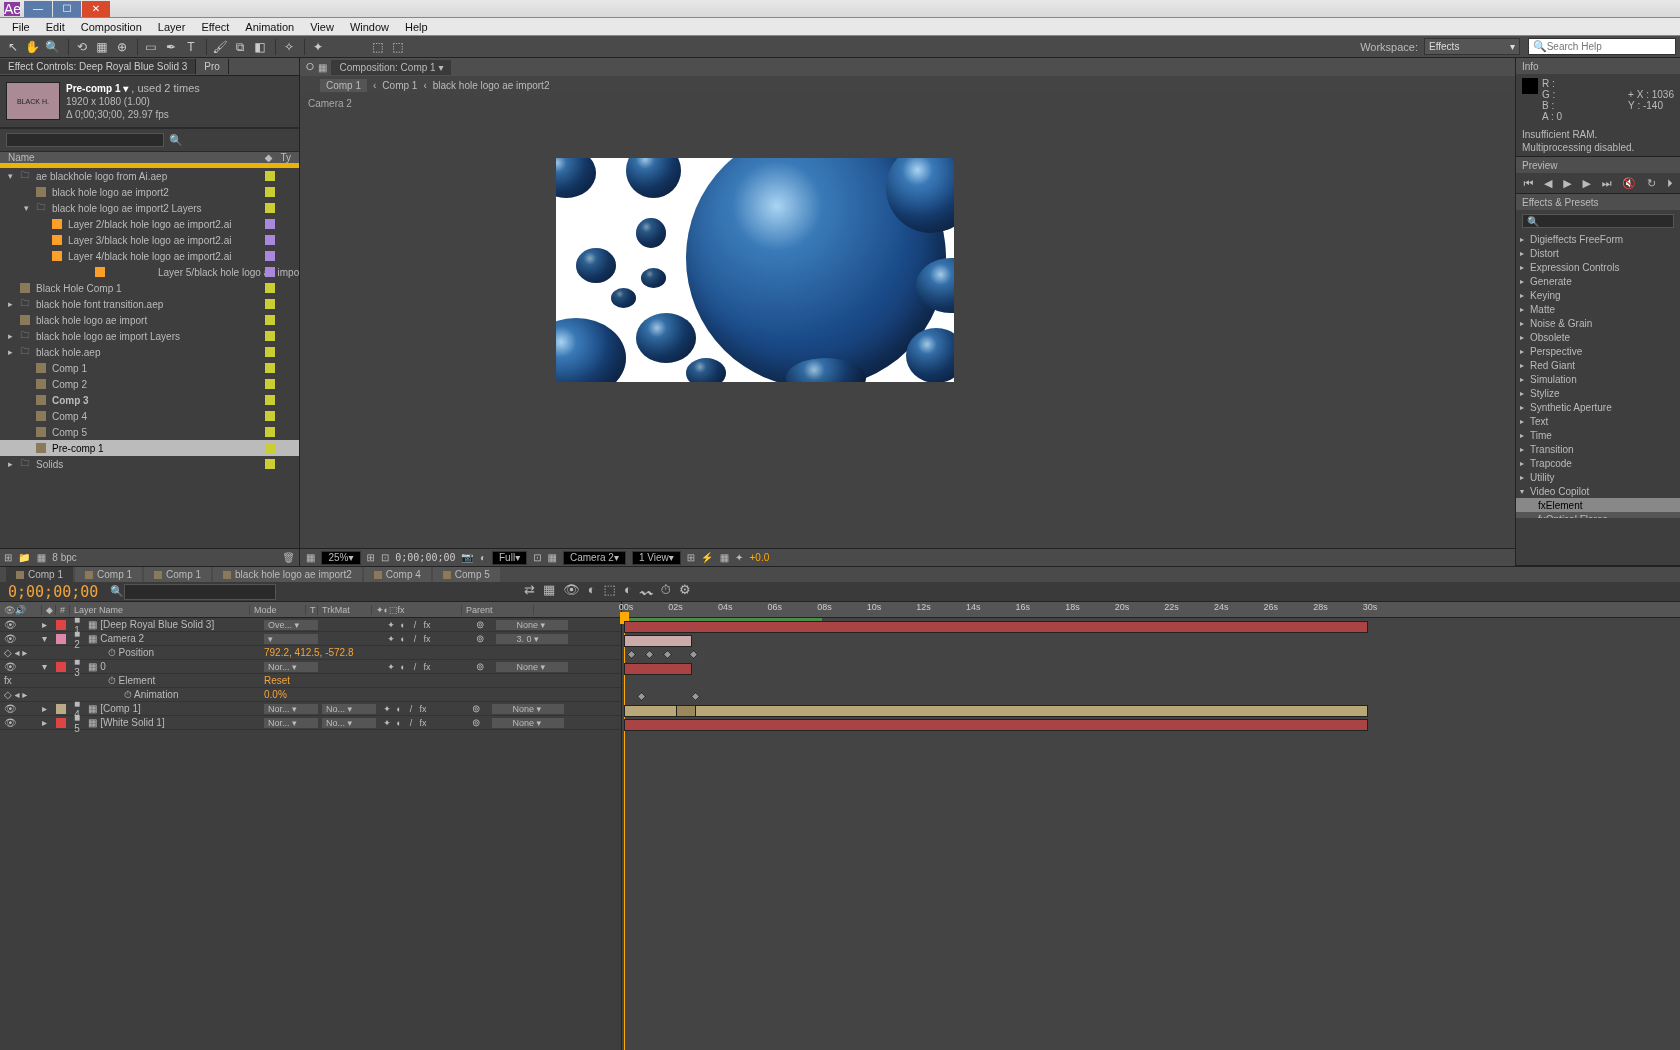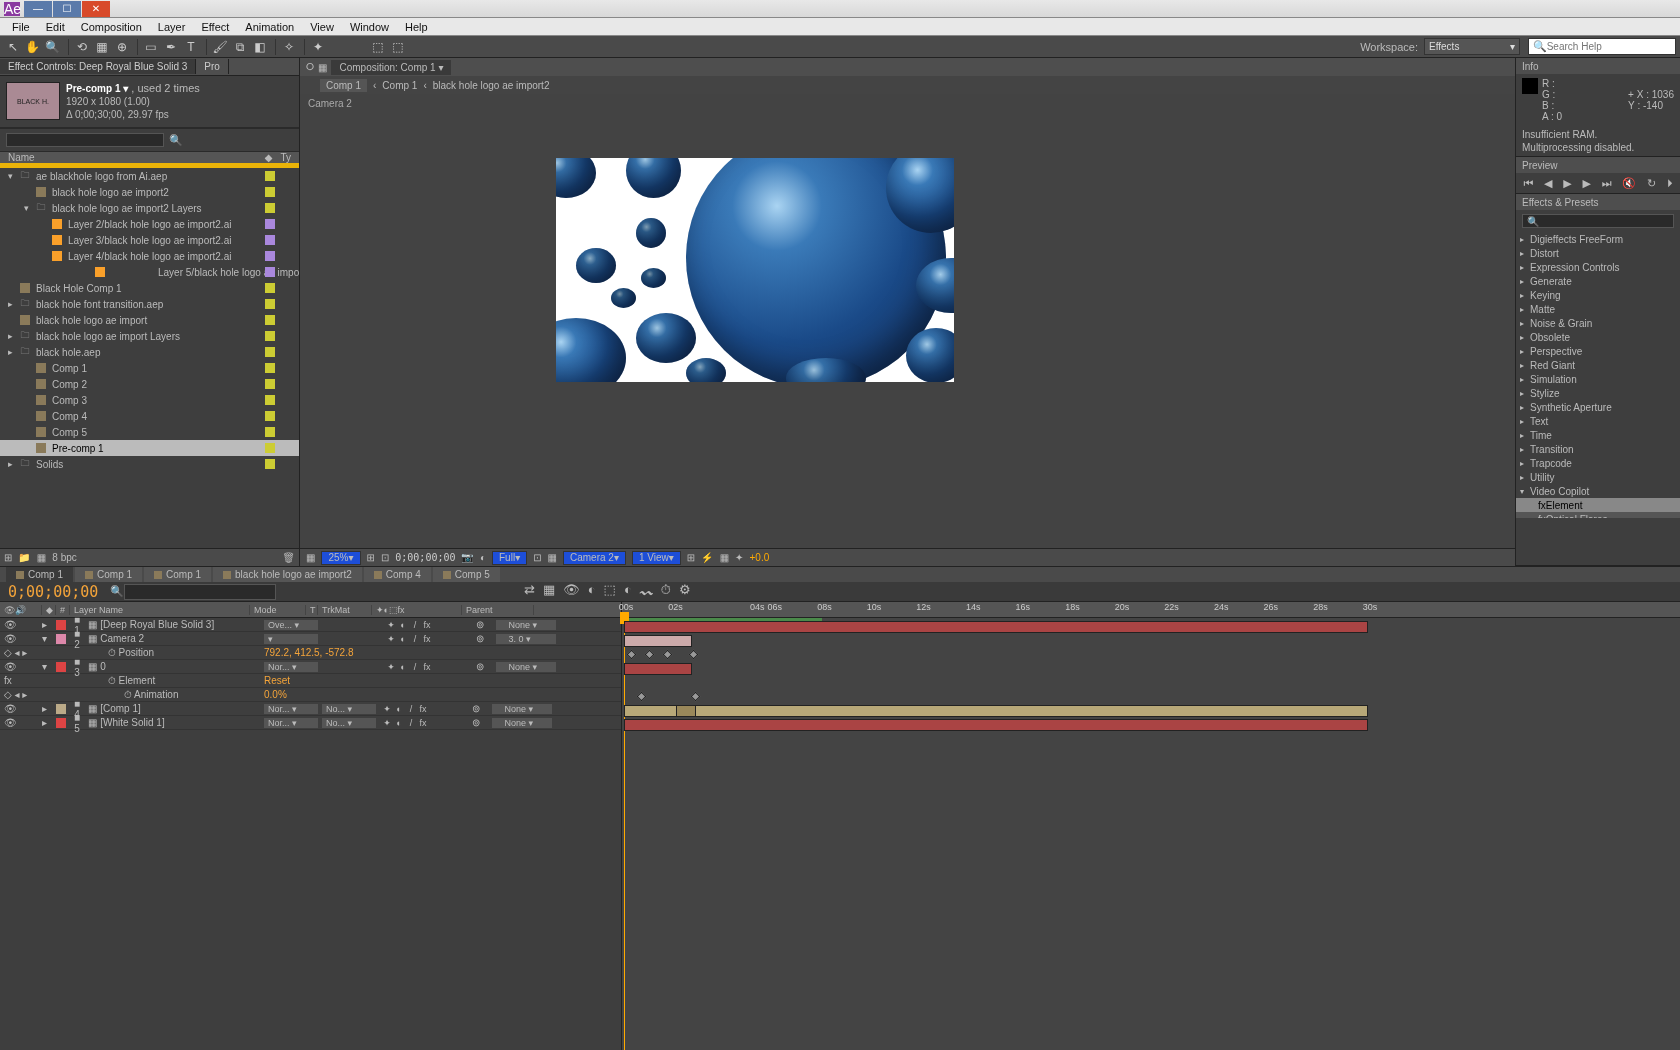--- a/index.html
+++ b/index.html
@@ -60,21 +60,21 @@
 .viewer-tabs .vt { padding:2px 8px; font-size:10px; background:#3a3a3a; }
 .viewer-tabs .vtab-icon { font-size:10px; margin-right:4px; }
 .breadcrumbs { height:18px; display:flex; align-items:center; padding-left:20px; font-size:10px; }
 .breadcrumbs span { margin-right:6px; color:#bbb; }
 .breadcrumbs .active { background:#555; padding:1px 6px; }
 .viewer-stage { flex:1; background:#434343; position:relative; }
 .camera-label { position:absolute; left:8px; top:4px; font-size:10px; color:#aaa; }
 .canvas { position:absolute; left:256px; top:64px; width:398px; height:224px; background:#fff; overflow:hidden; }
 .sphere { position:absolute; border-radius:50%; background: radial-gradient(circle at 35% 30%, #aad4f2 0%, #3a7ab8 18%, #1a4a88 55%, #122a55 100%); box-shadow: inset -10px -14px 30px rgba(0,0,0,.4); }
 .viewer-footer { height:18px; background:#4a4a4a; border-top:1px solid #222; display:flex; align-items:center; padding:0 6px; gap:6px; font-size:10px; }
-.vf-box { background:#1d4ed8; border:1px solid #333; padding:0 6px; height:14px; display:inline-flex; }
+.vf-box { background:#000000; border:1px solid #333; padding:0 6px; height:14px; display:inline-flex; }
 .vf-tc { color:#ccc; font-family:monospace; }
 
 
 .right-panel { width:164px; background:#3e3e3e; display:flex; flex-direction:column; }
 .rp-section { border-bottom:1px solid #222; }
 .rp-header { height:16px; background:#4e4e4e; padding:0 6px; display:flex; align-items:center; font-size:10px; }
 .info-body { padding:4px 6px; font-size:10px; }
 .info-swatch { width:16px; height:16px; background:#000; margin-right:4px; }
 .info-status { padding:2px 6px; font-size:10px; line-height:1.3; }
 .preview-ctrls { height:20px; display:flex; align-items:center; justify-content:space-around; padding:0 2px; }
@@ -104,21 +104,21 @@
 .tl-colhdr > div { padding:0 4px; border-right:1px solid #444; }
 .tl-row { height:14px; display:flex; align-items:center; font-size:10px; border-bottom:1px solid #333; position:relative; }
 .tl-row .vis { width:42px; padding-left:4px; }
 .tl-row .clr { width:10px; height:10px; margin:0 4px; }
 .tl-row .num { width:14px; text-align:center; }
 .tl-row .lname { width:180px; padding-left:4px; white-space:nowrap; overflow:hidden; }
 .tl-row .mode { width:54px; background:#555; font-size:9px; padding:0 4px; margin-right:4px; }
 .tl-row .tmat { width:54px; background:#555; font-size:9px; padding:0 4px; }
 .tl-row .switches { width:90px; display:flex; gap:2px; padding-left:6px; }
 .tl-row .switches span { width:10px; height:10px; font-size:9px; text-align:center; }
-.tl-row .parent { width:60px; background:#555; font-size:9px; padding:0 12px; margin-left:12px; }
+.tl-row .parent { width:72px; background:#555; font-size:9px; padding:0 20px; margin-left:12px; }
 .tl-row.indent1 .lname { padding-left:24px; }
 .tl-row.indent2 .lname { padding-left:40px; }
 .orange-val { color:#f4a43a; font-size:10px; }
 .tl-right { flex:1; position:relative; background:#444; }
 .ruler { height:16px; background:#555; border-bottom:1px solid #222; display:flex; position:relative; font-size:9px; }
 .ruler .tick { position:absolute; top:0; transform:translateX(-50%); color:#ccc; }
 .trackarea { position:relative; height:460px; }
 .bar { position:absolute; height:12px; border:1px solid #222; }
 .bar.red { background:#a44; }
 .bar.pink { background:#caa; }
@@ -306,21 +306,21 @@
           <span class="swatch" style="background:#cc3"></span>
         </div>
         <div class="proj-item" style="padding-left: 24px;">
           <span class="twisty"></span>
           <span class="icon">
             <span class="comp-icon"></span>
           </span>
           <span class="label">Comp 2</span>
           <span class="swatch" style="background:#cc3"></span>
         </div>
-        <div class="proj-item" style="padding-left: 24px;">
+        <div class="proj-item" style="padding-left: 24px; font-weight: bold;">
           <span class="twisty"></span>
           <span class="icon">
             <span class="comp-icon"></span>
           </span>
           <span class="label">Comp 3</span>
           <span class="swatch" style="background:#cc3"></span>
         </div>
         <div class="proj-item" style="padding-left: 24px;">
           <span class="twisty"></span>
           <span class="icon">
@@ -687,21 +687,21 @@
             </div>
             <span style="margin-left:6px">⊚</span>
             <div class="parent">None ▾</div>
           </div>
         </div>
     </div>
     <div class="tl-right">
       <div class="ruler" id="ruler">
           <div class="tick" style="left: 4px;">00s</div>
           <div class="tick" style="left: 53.6px;">02s</div>
-          <div class="tick" style="left: 103.2px; margin-left: 32px;">04s</div>
+          <div class="tick" style="left: 103.2px;">04s</div>
           <div class="tick" style="left: 152.8px;">06s</div>
           <div class="tick" style="left: 202.4px;">08s</div>
           <div class="tick" style="left: 252px;">10s</div>
           <div class="tick" style="left: 301.6px;">12s</div>
           <div class="tick" style="left: 351.2px;">14s</div>
           <div class="tick" style="left: 400.8px;">16s</div>
           <div class="tick" style="left: 450.4px;">18s</div>
           <div class="tick" style="left: 500px;">20s</div>
           <div class="tick" style="left: 549.6px;">22s</div>
           <div class="tick" style="left: 599.2px;">24s</div>

